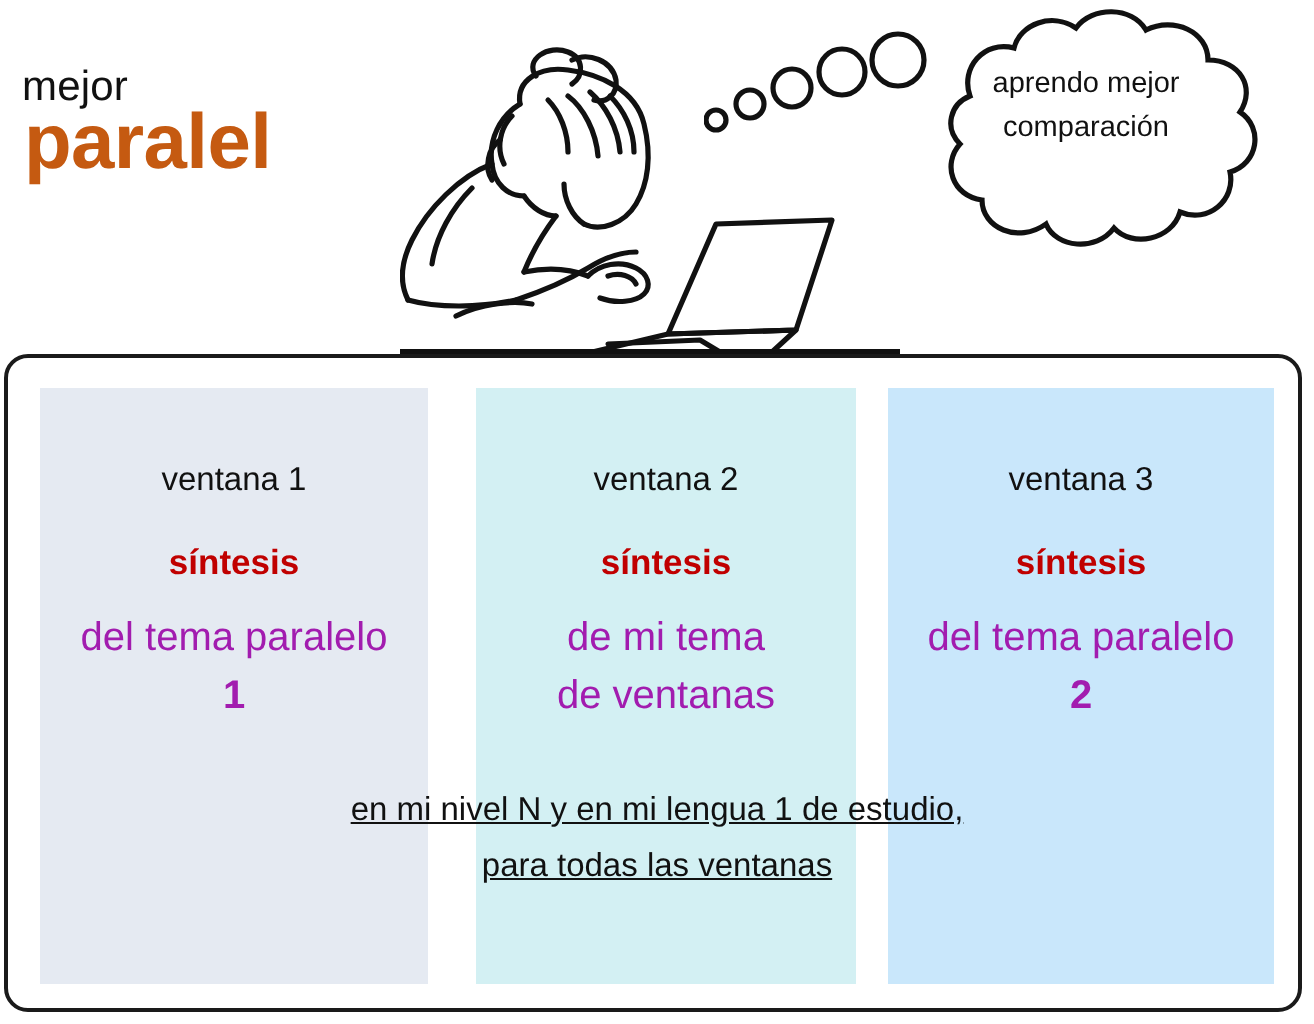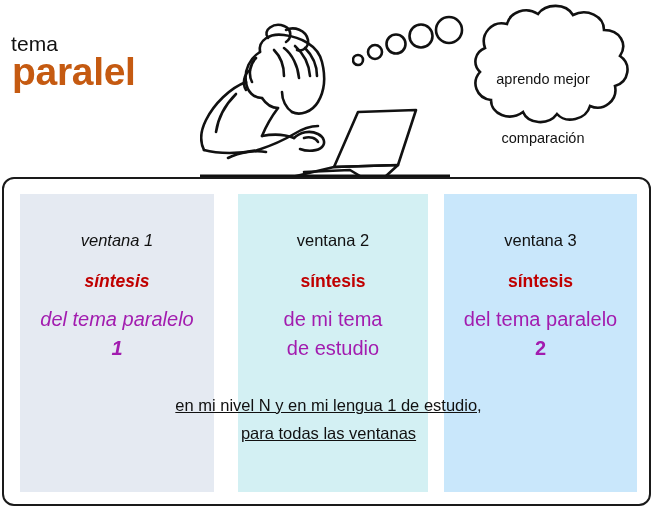--- a/index.html
+++ b/index.html
@@ -65,21 +65,21 @@
   #bubble-text {
     position: absolute;
     left: 463px;
     top: 31px;
     width: 160px;
     text-align: center;
     font-size: 14.5px;
     color: #111111;
     line-height: 1.55;
   }
-  #bubble-text .bl { display: block; margin-top: 37px; }
+  #bubble-text .bl { display: block; }
 
   
   #panel {
     position: absolute;
     left: 2px;
     top: 177px;
     width: 649px;
     height: 329px;
     box-sizing: border-box;
     border: 2.5px solid #1a1a1a;
@@ -89,21 +89,21 @@
   #columns {
     position: absolute;
     left: 0; top: 0;
     width: 100%; height: 100%;
   }
   .window-col {
     position: absolute;
     top: 15px;
     height: 298px;
   }
-  .window-col.c0 { left: 16px;  width: 194px; background: #E5EAF2; font-style: italic; }
+  .window-col.c0 { left: 16px;  width: 194px; background: #E5EAF2; }
   .window-col.c1 { left: 234px; width: 190px; background: #D3F0F3; }
   .window-col.c2 { left: 440px; width: 193px; background: #C9E7FB; }
 
   .col-inner {
     position: absolute;
     left: 0;
     top: 0;
     width: 100%;
     text-align: center;
   }
@@ -141,21 +141,21 @@
     line-height: 1.72;
     pointer-events: none;
   }
   #footer-caption .bl { display: block; text-decoration: underline; }
 </style>
 </head>
 <body>
 
 <div id="header">
 
-  <div id="mode-label">tema</div>
+  <div id="mode-label">mejor</div>
 
   <div id="mode-title">paralel</div>
 
   <div id="illustration">
     <svg width="250" height="177" viewBox="0 0 250 177" xmlns="http://www.w3.org/2000/svg" fill="none" stroke="#111111" stroke-width="2.6" stroke-linecap="round" stroke-linejoin="round">
 
       <path d="M68 38 C62 30, 74 22, 84 26 C92 29, 92 38, 86 42"></path>
       <path d="M86 30 C94 26, 106 30, 108 40 C109 47, 103 52, 97 50"></path>
 
       <path d="M60 52 C58 40, 70 33, 84 35 C100 37, 118 45, 122 62
@@ -243,21 +243,21 @@
         </div>
       </div>
     </div>
 
     <div class="window-col c1">
       <div class="col-inner">
         <div class="win-title">ventana 2</div>
         <div class="win-synth">síntesis</div>
         <div class="win-desc">
           <span class="bl">de mi tema</span>
-          <span class="bl">de estudio</span>
+          <span class="bl">de ventanas</span>
         </div>
       </div>
     </div>
 
     <div class="window-col c2">
       <div class="col-inner">
         <div class="win-title">ventana 3</div>
         <div class="win-synth">síntesis</div>
         <div class="win-desc">
           <span class="bl">del tema paralelo</span>

